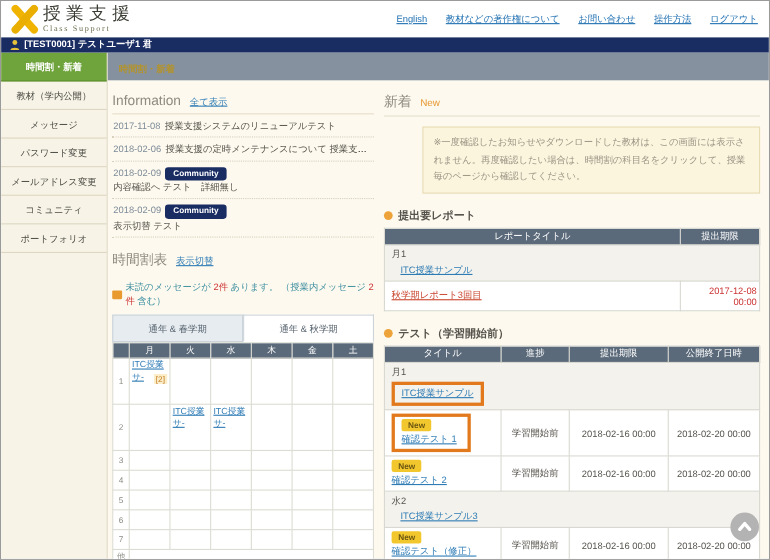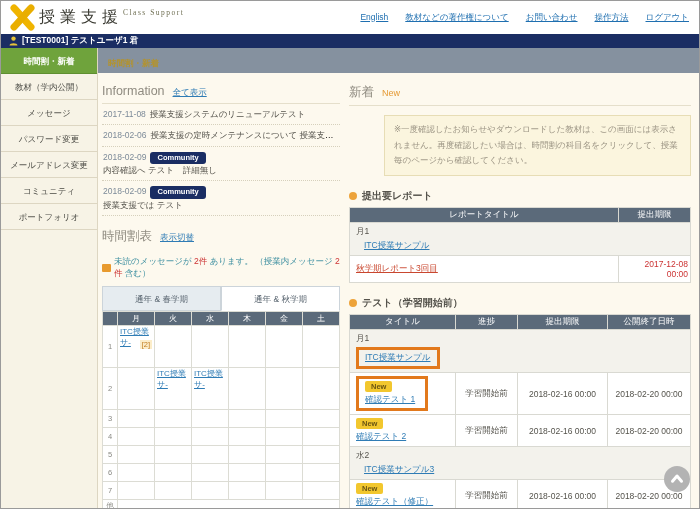--- a/index.html
+++ b/index.html
@@ -3,21 +3,21 @@
 <meta charset="utf-8">
 <style>
   * { box-sizing: border-box; }
   html,body { margin:0; padding:0; background:#e9e9e9; }
   body { width:700px; height:509px; font-family:"Liberation Sans","DejaVu Sans",sans-serif; }
   .page { width:700px; height:509px; background:#fff; border:1px solid #9a9a9a; overflow:hidden; display:flex; flex-direction:column; }
 
   
   .topbar { height:33px; background:#fff; display:flex; justify-content:space-between; align-items:center; padding:0 10px 0 8px; flex:0 0 auto; }
   .logo { display:flex; align-items:center; gap:3px; }
-  .logo-text { display:flex; flex-direction:row; line-height:1.05; }
+  .logo-text { display:flex; flex-direction:column; line-height:1.05; }
   .logo-title { font-family:"Liberation Serif","DejaVu Serif",serif; font-size:16px; color:#3c3c34; letter-spacing:5px; }
   .logo-sub { font-family:"Liberation Serif","DejaVu Serif",serif; font-size:7.5px; color:#6e6e52; letter-spacing:1.5px; }
   .topnav { display:flex; gap:17px; }
   .topnav a { font-size:8.5px; color:#1f6fb0; text-decoration:underline; cursor:pointer; white-space:nowrap; }
 
   
   .userbar { height:14px; background:#1a2d63; color:#fff; font-size:8.5px; font-weight:bold; display:flex; align-items:center; gap:4px; padding:0 8px; flex:0 0 auto; }
 
   
   .layout { flex:1; display:flex; min-height:0; }
@@ -149,21 +149,21 @@
               </li>
               <li class="one-line">
                 <span class="date">2018-02-06</span><span class="ntext">授業支援の定時メンテナンスについて 授業支援では、毎日 午前 5...</span>
               </li>
               <li>
                 <div><span class="date">2018-02-09</span><span class="badge-community">Community</span></div>
                 <div class="ntext">内容確認へ テスト　詳細無し</div>
               </li>
               <li>
                 <div><span class="date">2018-02-09</span><span class="badge-community">Community</span></div>
-                <div class="ntext">授業支援では テスト</div>
+                <div class="ntext">表示切替 テスト</div>
               </li>
             </ul>
           </section>
 
           <section>
             <div class="sec-head no-line tt-head">
               <h2>時間割表</h2>
               <a class="sec-link">表示切替</a>
             </div>
             <p class="unread">

